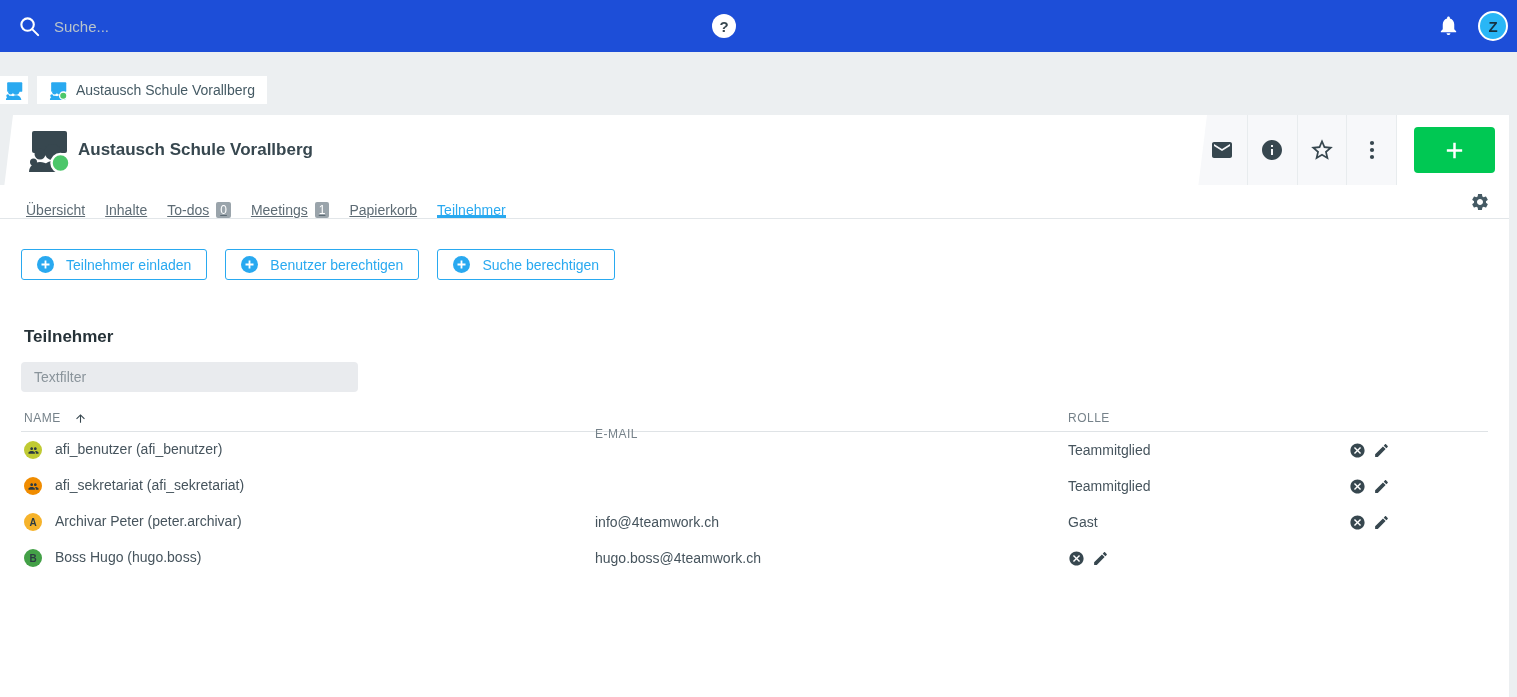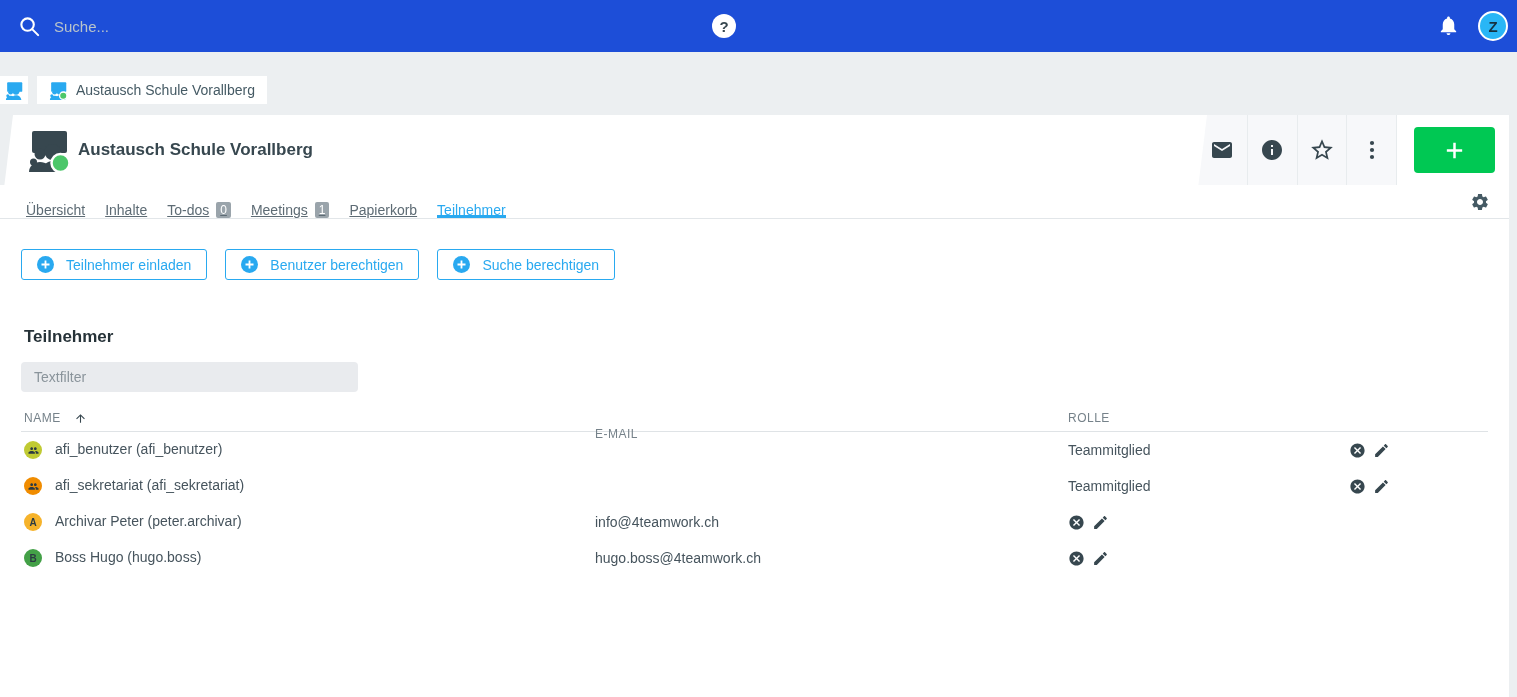--- a/index.html
+++ b/index.html
@@ -268,20 +268,21 @@
       </div>
 
       <div class="trow">
         <div class="cell-name">
           <span class="row-avatar" style="background-color: rgb(246, 179, 43);">
             <span class="letter">A</span>
           </span>
           <span>Archivar Peter (peter.archivar)</span>
         </div>
         <div class="cell-email">info@4teamwork.ch</div>
+        <div class="cell-role">Gast</div>
         <div class="cell-actions">
           <span class="action-icon"><svg viewBox="0 0 24 24">
                 <path d="M12 2C6.47 2 2 6.47 2 12s4.47 10 10 10 10-4.47 10-10S17.53 2 12 2zm5 13.59L15.59 17 12 13.41 8.41 17 7 15.59 10.59 12 7 8.41 8.41 7 12 10.59 15.59 7 17 8.41 13.41 12 17 15.59z"></path>
               </svg></span>
           <span class="action-icon"><svg viewBox="0 0 24 24">
                 <path d="M3 17.25V21h3.75L17.81 9.94l-3.75-3.75L3 17.25zM20.71 7.04c.39-.39.39-1.02 0-1.41l-2.34-2.34c-.39-.39-1.02-.39-1.41 0l-1.83 1.83 3.75 3.75 1.83-1.83z"></path>
               </svg></span>
         </div>
       </div>
 

